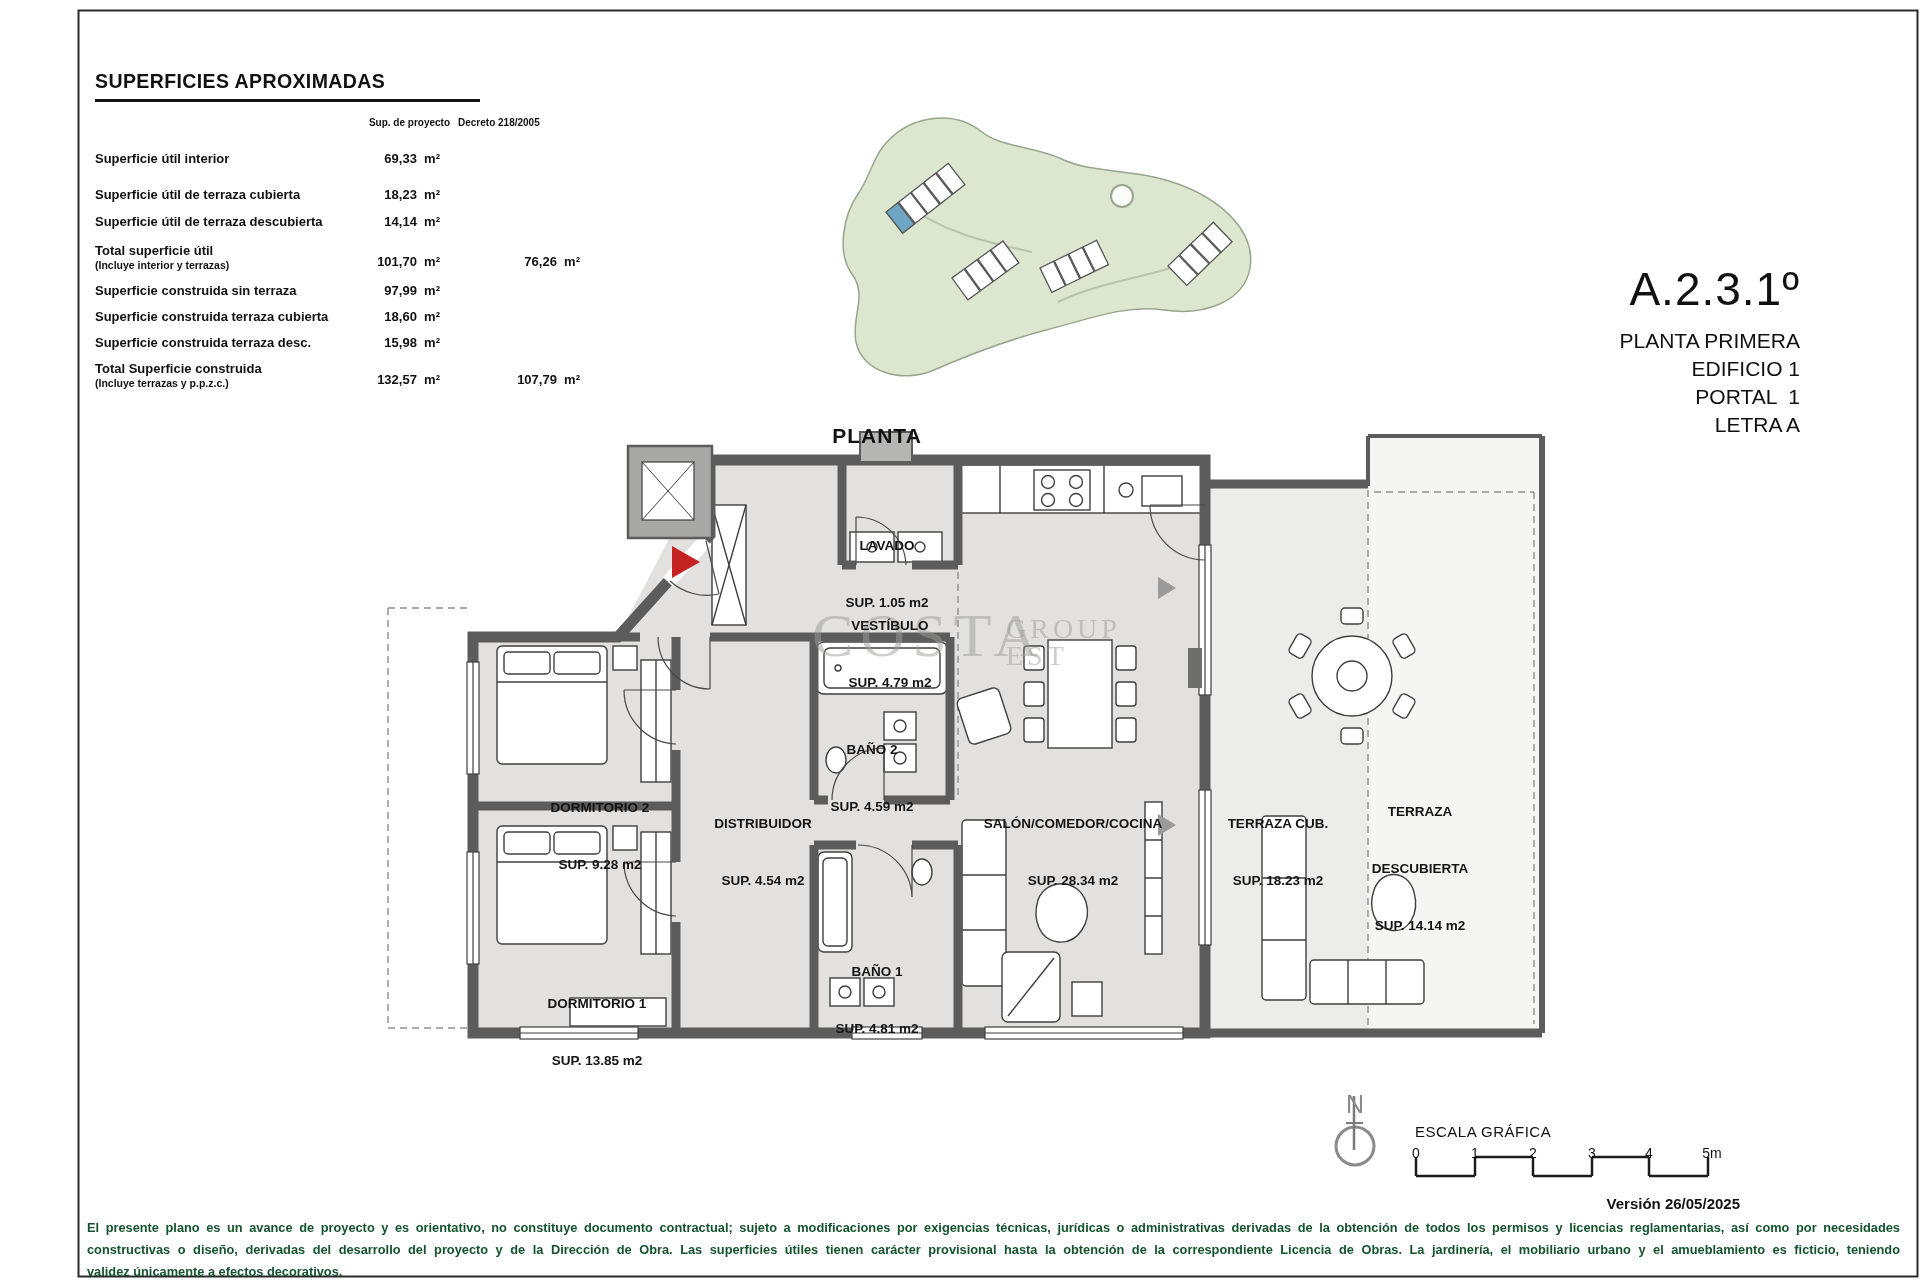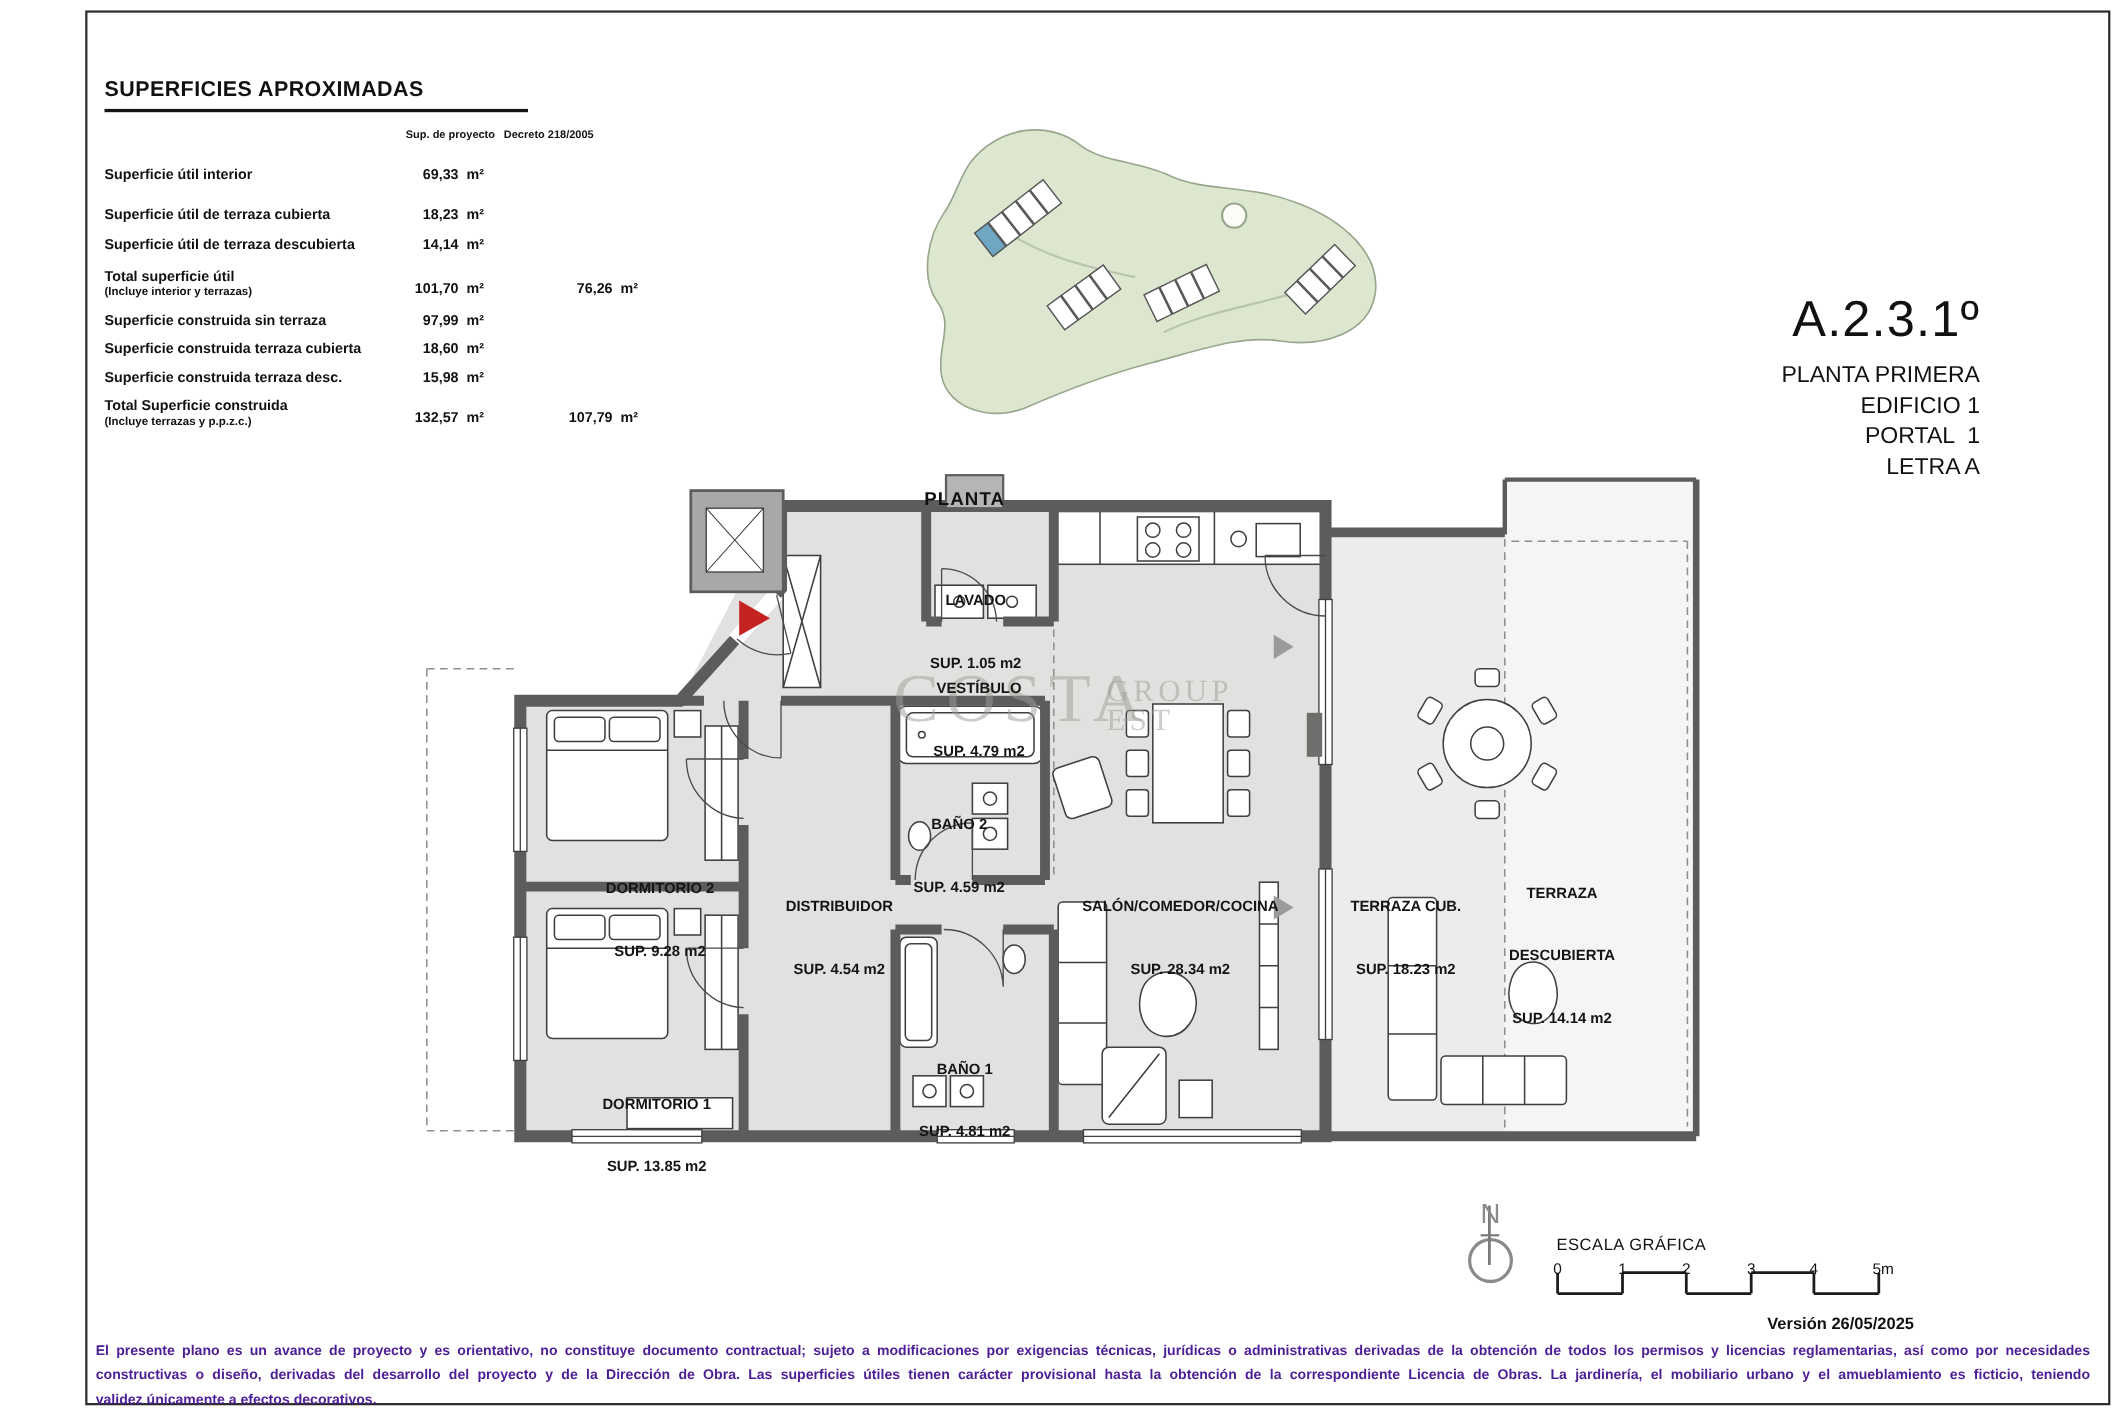--- a/index.html
+++ b/index.html
@@ -20,34 +20,34 @@
   .trow{left:0;width:640px;height:42px;}
   .tlabel{position:absolute;left:95px;top:0;font-size:13px;font-weight:700;white-space:pre;}
   .tnote{position:absolute;left:95px;top:16px;font-size:10.5px;font-weight:700;white-space:pre;}
   .tv1{position:absolute;left:300px;top:0;width:140px;text-align:right;font-size:13px;font-weight:700;white-space:pre;}
   .tv2{position:absolute;left:460px;top:0;width:120px;text-align:right;font-size:13px;font-weight:700;white-space:pre;}
   .has-note .tv1,.has-note .tv2{top:11px;}
   
   #unit-code{right:120px;top:262px;font-size:46px;font-weight:400;letter-spacing:1px;text-align:right;}
   .uline{right:120px;font-size:21px;font-weight:400;text-align:right;white-space:pre;}
   
-  #plan-title{left:877px;top:424px;transform:translateX(-50%);font-size:17px;font-weight:700;letter-spacing:1px;margin-top:20px;}
+  #plan-title{left:877px;top:424px;transform:translateX(-50%);font-size:21px;font-weight:700;letter-spacing:1px;}
   .rlabel{transform:translateX(-50%);text-align:center;font-size:13.5px;font-weight:700;line-height:19px;white-space:pre;color:#141414;}
   
   .wm{font-family:"Liberation Serif",serif;color:#9c9c98;opacity:.5;}
   #wm1{left:812px;top:600px;font-size:62px;letter-spacing:7px;}
   #wm2{left:1006px;top:613px;font-size:28px;letter-spacing:4px;}
   #wm3{left:1006px;top:640px;font-size:28px;letter-spacing:4px;}
   
   #compass-n{left:1355px;top:1090px;transform:translateX(-50%);font-size:25px;color:#8a8a8a;}
   #scale-title{left:1415px;top:1123px;font-size:15px;letter-spacing:.5px;}
   .stick{top:1145px;transform:translateX(-50%);font-size:14px;}
   #version{right:180px;top:1195px;font-size:15px;font-weight:700;}
   
-  .disc{left:87px;width:1813px;font-size:12.8px;font-weight:700;color:#4c1d95;white-space:normal;}
+  .disc{left:87px;width:1813px;font-size:12.8px;font-weight:700;color:#14532d;white-space:normal;}
   .disc.just{text-align:justify;text-align-last:justify;}
 </style>
 </head>
 <body>
 
 <svg id="gfx" width="1920" height="1280" viewBox="0 0 1920 1280">
 
   <rect x="78.5" y="10.5" width="1839" height="1266" fill="none" stroke="#2a2a2a" stroke-width="2"></rect>
 
   <g>

